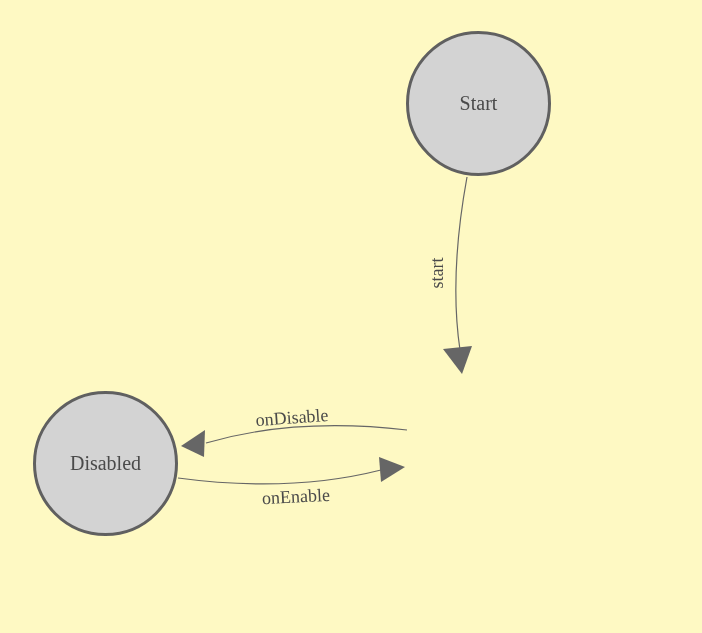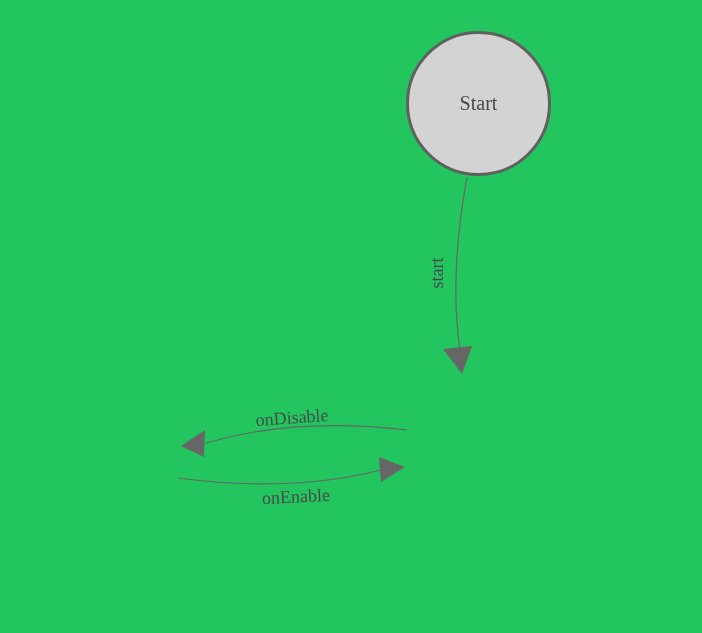--- a/index.html
+++ b/index.html
@@ -5,21 +5,21 @@
   html, body {
     margin: 0;
     padding: 0;
     background: #ffffff;
     font-family: "Liberation Serif", serif;
   }
   #canvas {
     position: relative;
     width: 702px;
     height: 633px;
-    background: #22c55e;
+    background: #fef9c3;
     overflow: hidden;
   }
   #edges-svg {
     position: absolute;
     left: 0;
     top: 0;
     width: 702px;
     height: 633px;
   }
   .edge-path {
@@ -88,20 +88,23 @@
 
     <path class="edge-path" d="M 178 478 Q 290 493 381 470"></path>
     <polygon class="arrowhead" points="405,467 379,457 381,482"></polygon>
   </svg>
 
   <div id="node-start" class="state-node">
     <span>Start</span>
   </div>
 
 
+  <div id="node-disabled" class="state-node">
+    <span>Disabled</span>
+  </div>
 
   <div id="label-start" class="edge-label">start</div>
 
   <div id="label-ondisable" class="edge-label">onDisable</div>
 
   <div id="label-onenable" class="edge-label">onEnable</div>
 
 </div>
 
 </body></html>

